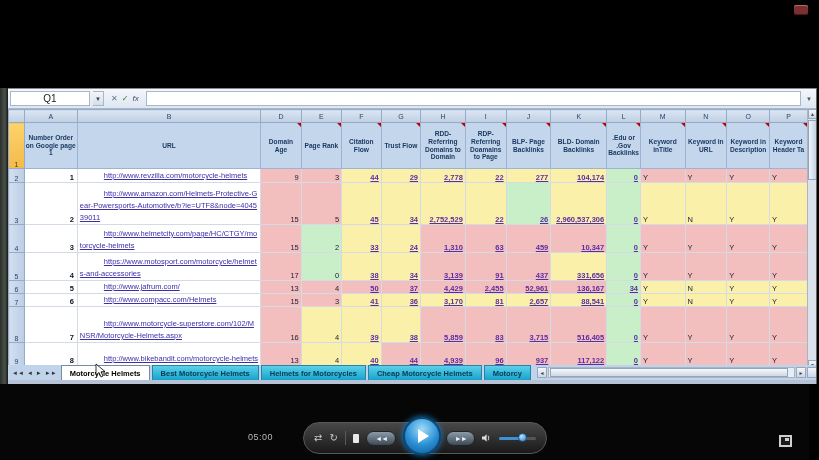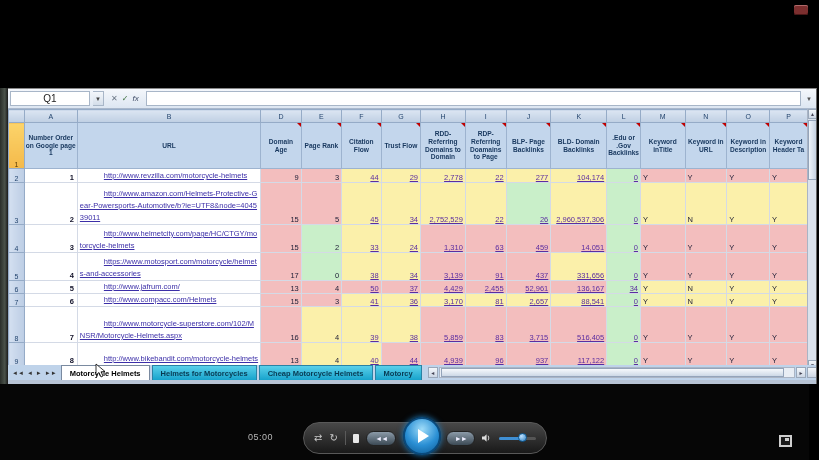--- a/index.html
+++ b/index.html
@@ -47,21 +47,21 @@
               color:#24456e; font-size:7px; text-align:center; vertical-align:bottom; }
   td.rownum.amber { background:linear-gradient(#fcd46a,#f4b94a); color:#5a3a00; }
   td.hcell { background:#c3d6ec; border:1px solid #9db3cf; color:#17375e;
              font-size:6.6px; font-weight:bold; text-align:center; vertical-align:middle;
              line-height:1.18; position:relative; padding:1px; }
   td.hcell .cmark { position:absolute; top:0; right:0; width:0; height:0;
                     border-left:4px solid transparent; border-top:4px solid #c00000; }
   td.cell { border:1px solid #d4dae6; font-size:7.5px; padding:0 2px;
             text-align:right; vertical-align:bottom; color:#1c1c34; }
   td.cell.ltx { text-align:left; }
-  td.cell .lnk { color:#5b2da0; font-weight:normal; text-decoration:underline;margin-top:21px; }
+  td.cell .lnk { color:#5b2da0; font-weight:bold; text-decoration:underline;margin-top:21px; }
   td.bg-p { background:#f3bebe; }
   td.bg-y { background:#fbf0aa; }
   td.bg-g { background:#c9efc9; }
   td.urlcell { border:1px solid #d4dae6; background:#fff; font-size:7.5px;
                text-align:left; vertical-align:bottom; padding:0 2px; line-height:12px; }
   td.urlcell .url { color:#3c2fa8; text-decoration:underline; word-break:break-all;padding-left:24px; }
   td.ordcell { border:1px solid #d4dae6; background:#fff; font-size:7.5px;
                font-weight:bold; text-align:right; vertical-align:bottom;
                padding:0 3px; color:#101028; }
 
@@ -251,21 +251,21 @@
             <td class="rownum">4</td>
             <td class="ordcell">3</td>
             <td class="urlcell"><span class="url">http://www.helmetcity.com/page/HC/CTGY/motorcycle-helmets</span></td>
             <td class="cell bg-p"><span>15</span></td>
             <td class="cell bg-g"><span>2</span></td>
             <td class="cell bg-y"><span class="lnk">33</span></td>
             <td class="cell bg-y"><span class="lnk">24</span></td>
             <td class="cell bg-p"><span class="lnk">1,310</span></td>
             <td class="cell bg-p"><span class="lnk">63</span></td>
             <td class="cell bg-p"><span class="lnk">459</span></td>
-            <td class="cell bg-p"><span class="lnk">14,051</span></td>
+            <td class="cell bg-p"><span class="lnk">10,347</span></td>
             <td class="cell bg-g"><span class="lnk">0</span></td>
             <td class="cell bg-p ltx"><span>Y</span></td>
             <td class="cell bg-p ltx"><span>Y</span></td>
             <td class="cell bg-p ltx"><span>Y</span></td>
             <td class="cell bg-p ltx"><span>Y</span></td>
           </tr>
           <tr style="height:28px">
             <td class="rownum">5</td>
             <td class="ordcell">4</td>
             <td class="urlcell"><span class="url">https://www.motosport.com/motorcycle/helmets-and-accessories</span></td>
@@ -367,20 +367,21 @@
 
   <div class="tabbar">
     <div class="tnav">
       <span>◄◄</span>
       <span>◄</span>
       <span>►</span>
       <span>►►</span>
     </div>
     <div id="tabs" style="display:flex;">
         <div class="tab active">Motorcycle Helmets</div>
+        <div class="tab">Best Motorcycle Helmets</div>
         <div class="tab">Helmets for Motorcycles</div>
         <div class="tab">Cheap Motorcycle Helmets</div>
         <div class="tab">Motorcy</div>
       </div>
     <div class="hscroll">
       <div class="hs-btn">◄</div>
       <div class="hs-track">
         <div class="hs-thumb"></div>
       </div>
       <div class="hs-btn">►</div>

